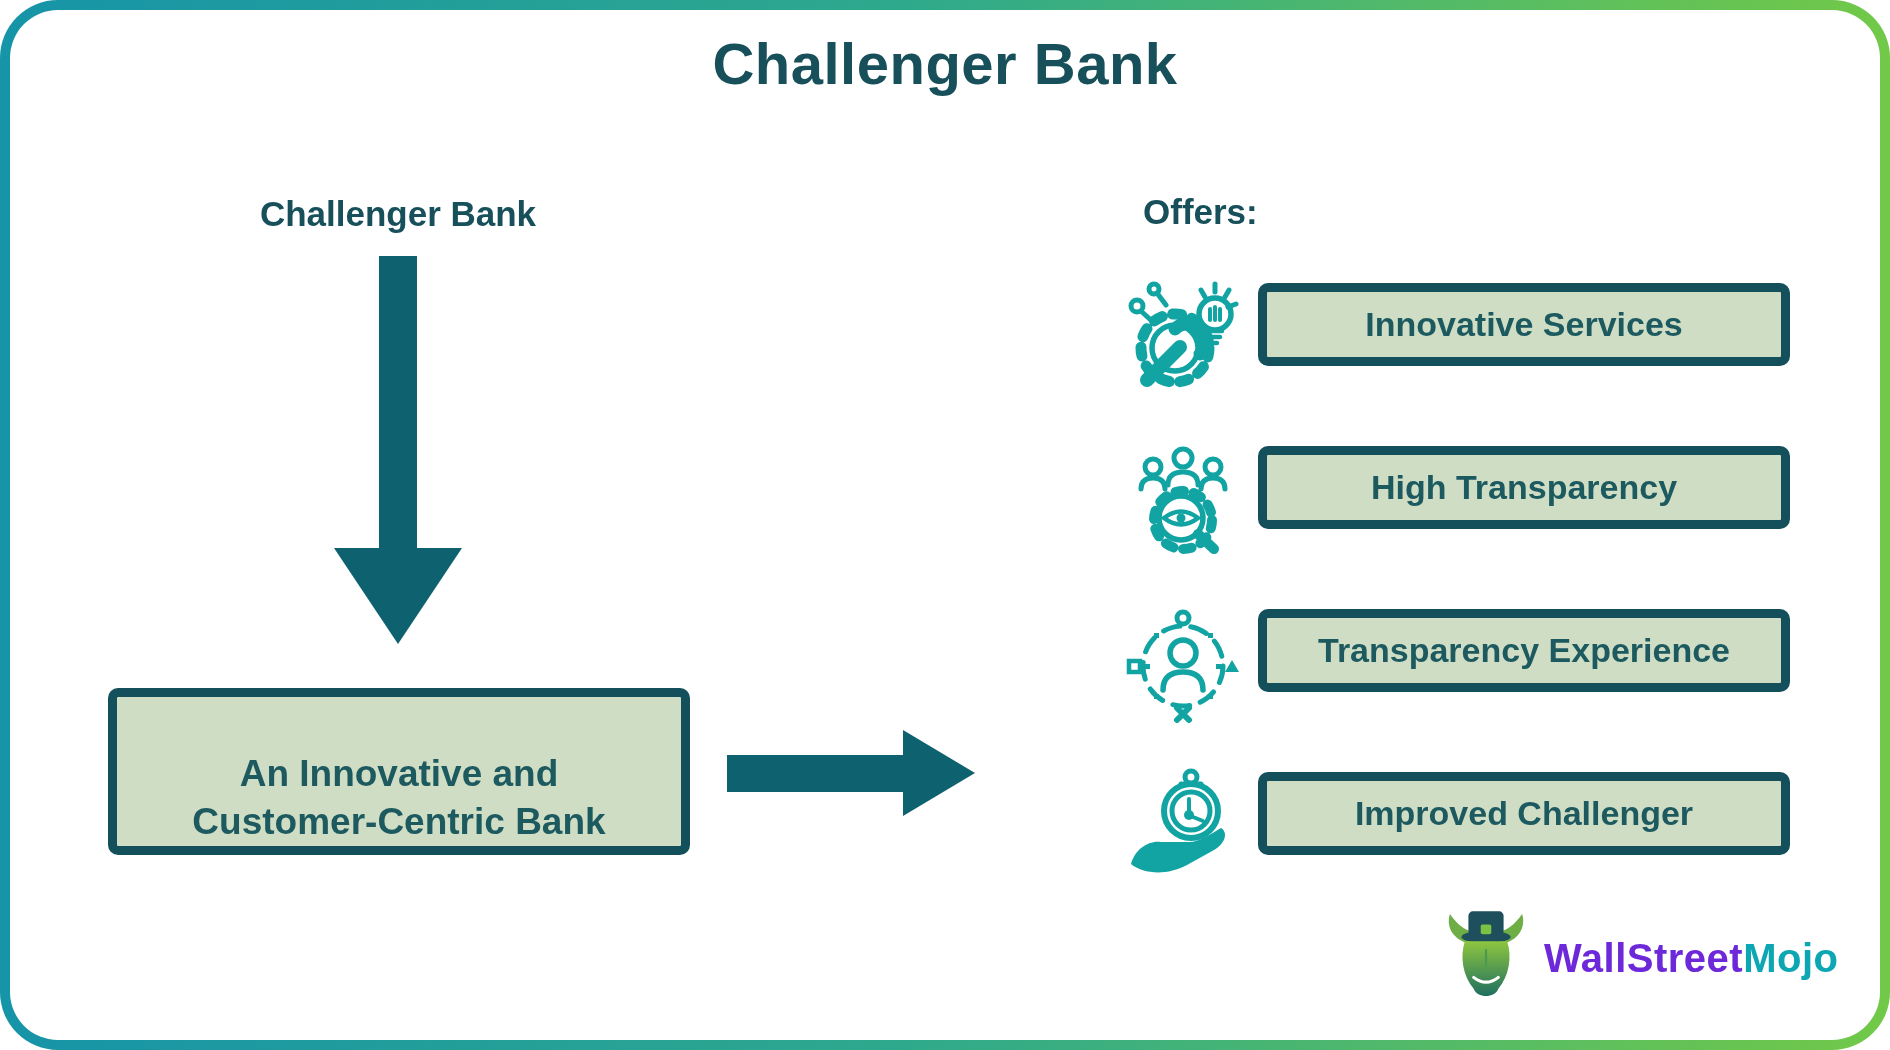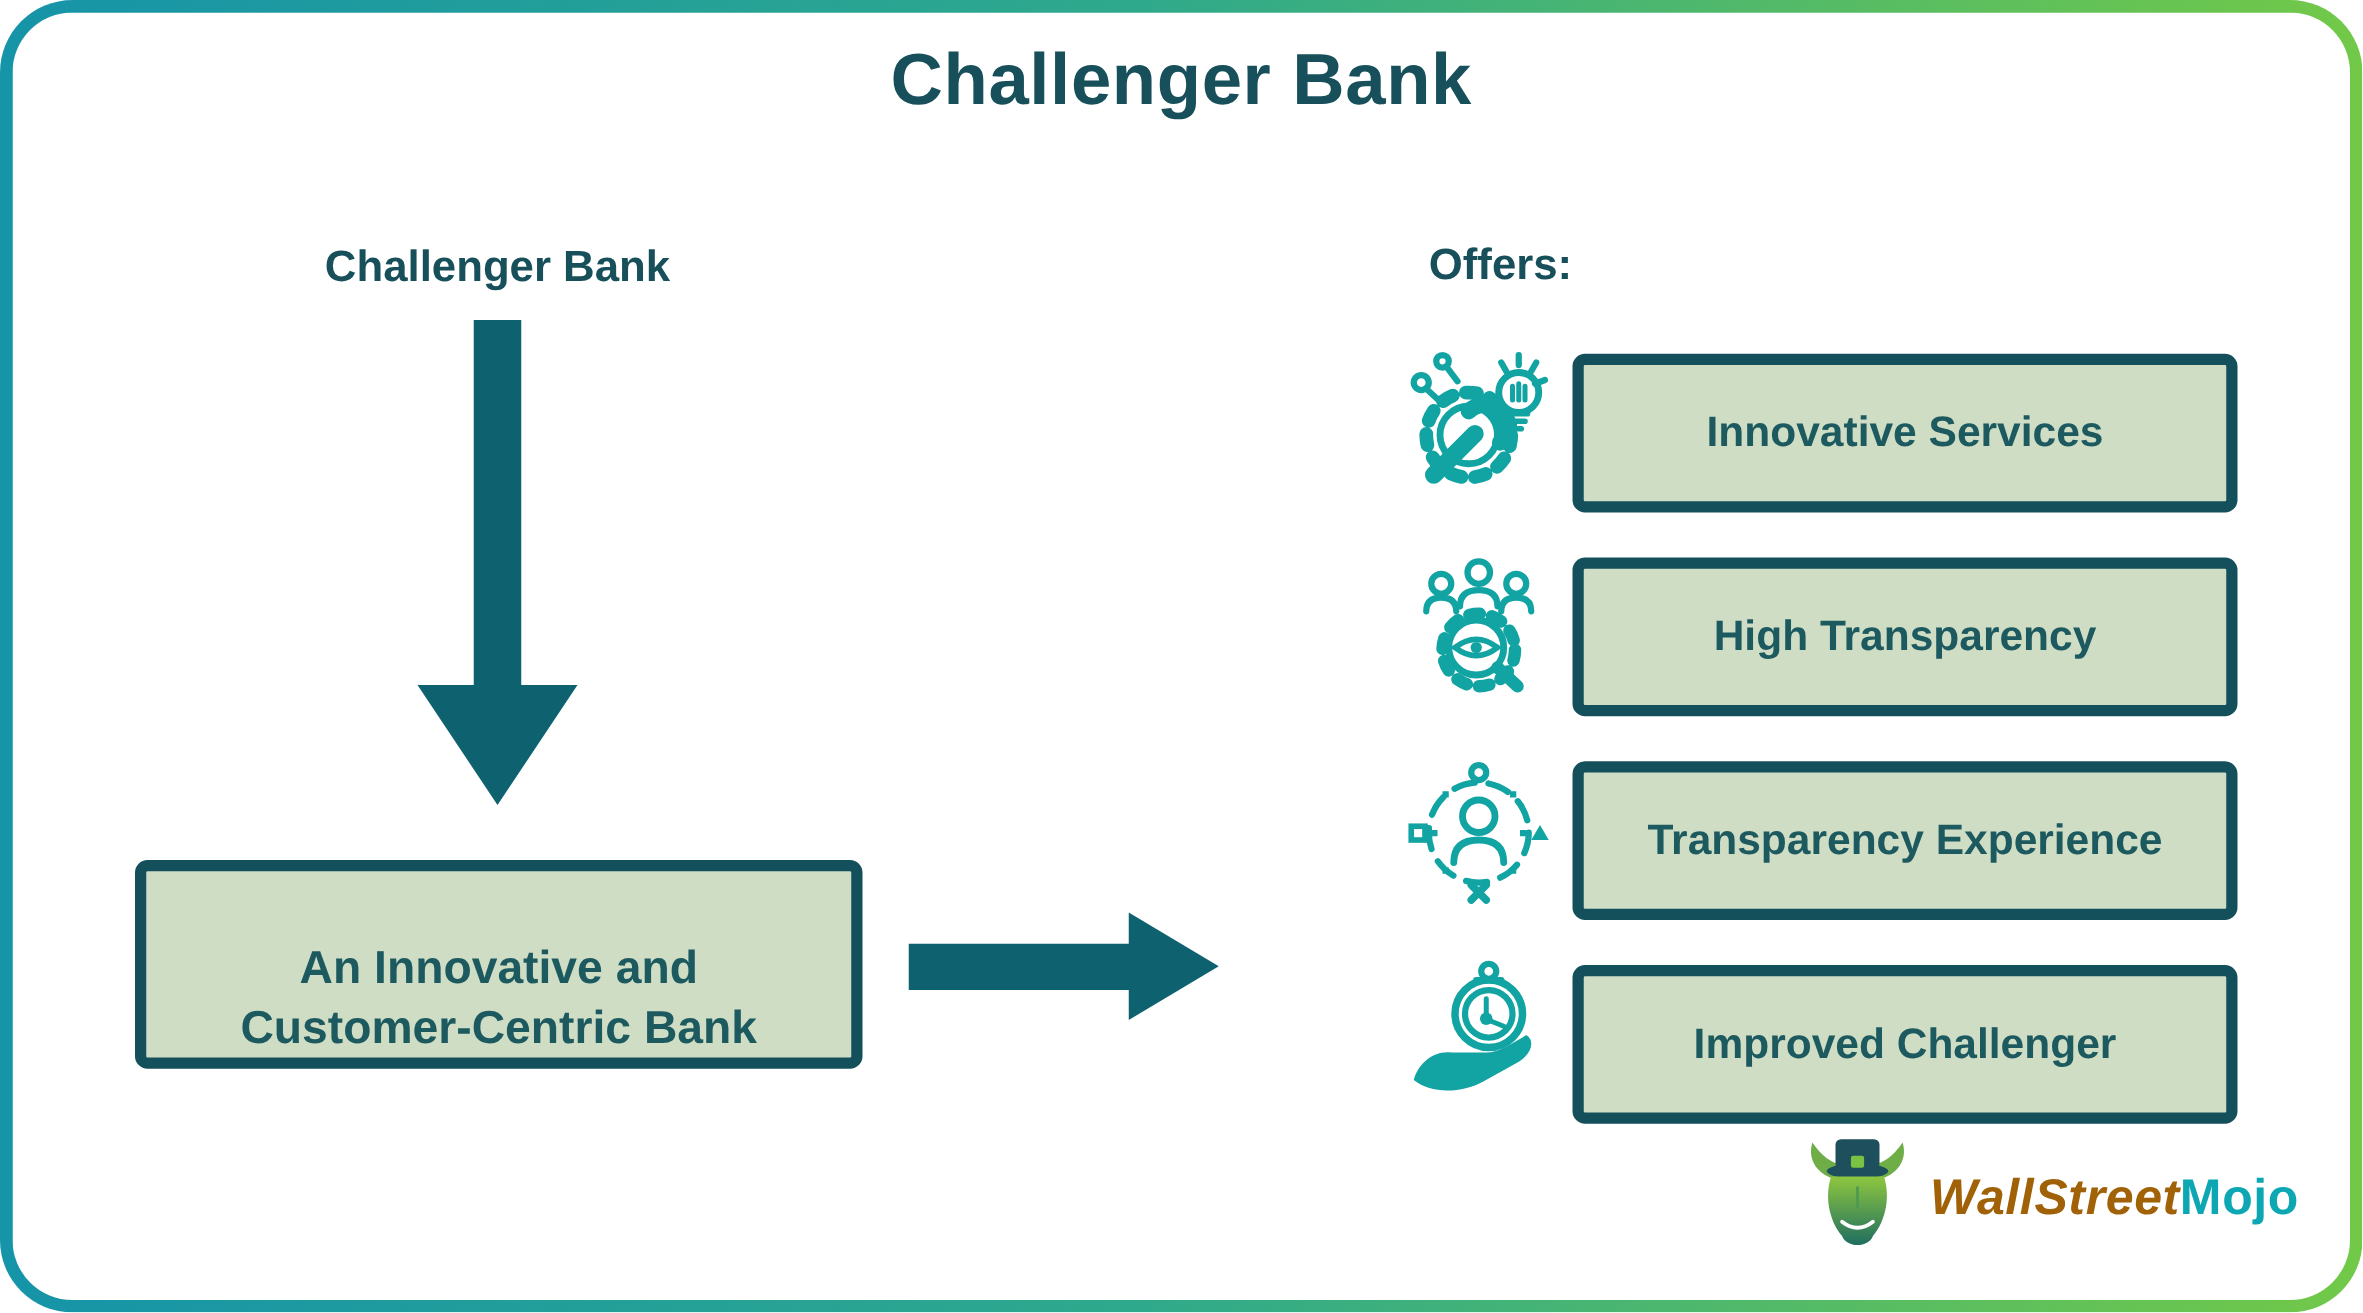--- a/index.html
+++ b/index.html
@@ -35,33 +35,33 @@
   .shaft-h{position:absolute;left:727px;top:755px;width:178px;height:37px;background:#0e6270;}
   .head-h{position:absolute;left:903px;top:730px;width:0;height:0;
     border-top:43px solid transparent;border-bottom:43px solid transparent;
     border-left:72px solid #0e6270;}
   .offers-heading{
     position:absolute;left:1143px;top:192px;
     font-size:35px;font-weight:700;color:#17505a;
   }
   .offer-icon{position:absolute;left:1123px;width:120px;height:120px;}
   .offer-box{
-    position:absolute;left:1258px;width:532px;height:127px;box-sizing:border-box;
+    position:absolute;left:1258px;width:532px;height:83px;box-sizing:border-box;
     border:9px solid #14505c;border-radius:10px;background:#d0ddc5;
     display:flex;align-items:center;justify-content:center;
     font-size:34px;font-weight:800;color:#1d5a60;text-align:center;
   }
   .r1{top:283px;} .r2{top:446px;} .r3{top:609px;} .r4{top:772px;}
   .i1{top:278px;} .i2{top:441px;} .i3{top:604px;} .i4{top:767px;}
   .logo{
     position:absolute;left:1442px;top:906px;height:104px;
     display:flex;align-items:center;gap:14px;
   }
   .logo-text{font-size:40px;font-weight:800;letter-spacing:0.5px;}
-  .brand-primary{color:#a16207;font-style:italic;} .brand-secondary{color:#0ca7b2;}
+  .brand-primary{color:#6d28d9;} .brand-secondary{color:#0ca7b2;}
   svg{display:block;}
 </style>
 </head>
 <body>
 
 <div class="frame"></div>
 
 <div class="title">Challenger Bank</div>
 
 <div class="left-label">Challenger Bank</div>

